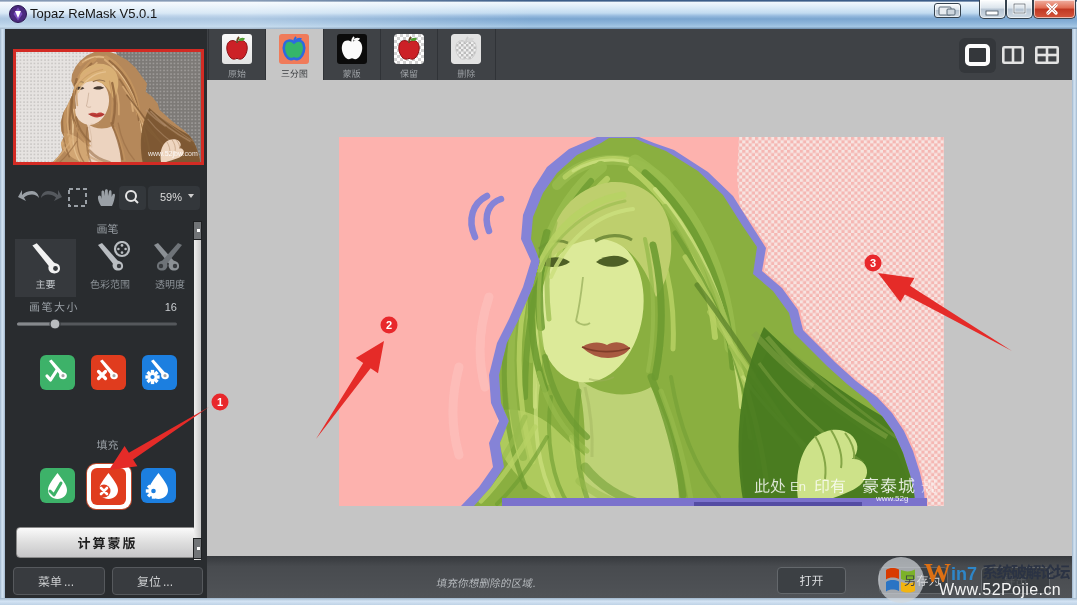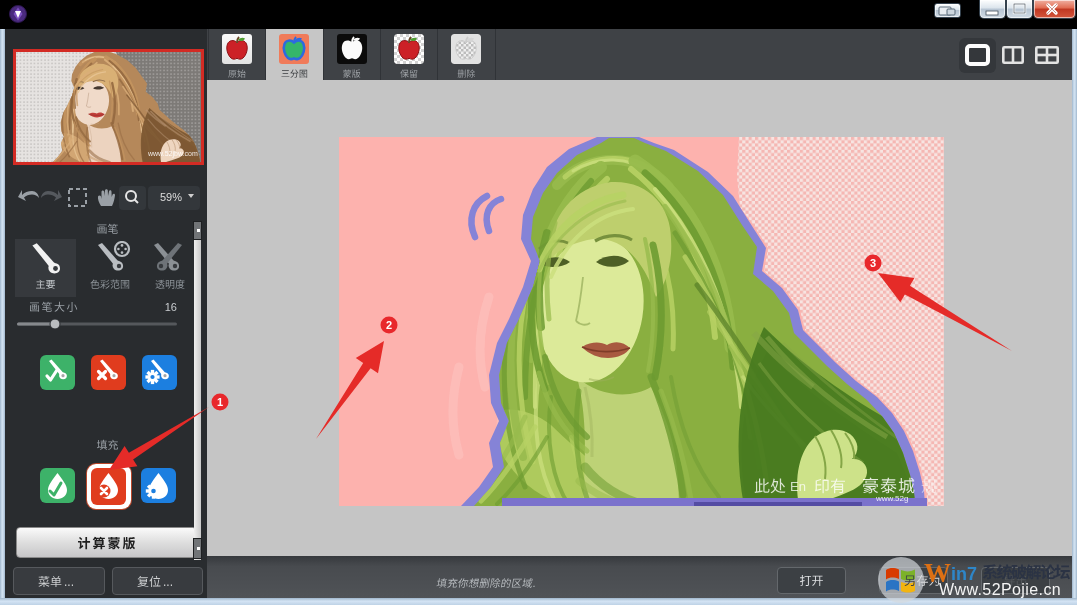--- a/index.html
+++ b/index.html
@@ -16,20 +16,24 @@
 #panel{position:absolute;left:5px;top:29px;width:202px;height:569px;background:#292c2f}
 #toolbar{position:absolute;left:207px;top:29px;width:865px;height:51px;background:#3f4246}
 #canvas{position:absolute;left:207px;top:80px;width:865px;height:476px;background:#c5c5c5}
 #statusbar{position:absolute;left:207px;top:556px;width:865px;height:42px;
  background:linear-gradient(#36393d 0%,#484b4f 25%,#505357 100%)}
 .sbtn{position:absolute;top:567px;width:69px;height:27px;background:#3c4044;border:1px solid #64686c;border-radius:4px}
 .tabicon{position:absolute;top:34px;width:30px;height:30px;border-radius:3px}
 .dkbtn{position:absolute;background:#383b3f;border:1px solid #56595d;border-radius:4px}
 </style></head><body>
 <div id="win">
+<div id="titlebar">
+      <div class="sheen"></div>
+      <div id="title">Topaz ReMask V5.0.1</div>
+    </div>
 <svg class="abs" style="left:9px;top:5px" width="18" height="18">
 <circle cx="9" cy="9" r="8.5" fill="#4a2a7e" stroke="#2e1852" stroke-width="1"></circle>
 <path d="M9,2.5 L13.5,9 9,15.5 4.5,9 Z" fill="#7b4fc0"></path>
 <path d="M6,6 L12,6 9,13 Z" fill="#fff"></path>
     </svg>
 <div class="wbtn" style="left:934px;top:3px;width:27px;height:15px;border-radius:3px;border-top:1px solid #35424e"></div>
 <svg class="abs" style="left:938px;top:6px" width="19" height="10">
 <rect x="1" y="1" width="12" height="8" rx="1" fill="#e8ecf0" stroke="#5a6a78"></rect>
 <rect x="9" y="3" width="8" height="6" rx="1" fill="#cdd6de" stroke="#5a6a78"></rect>
     </svg>

